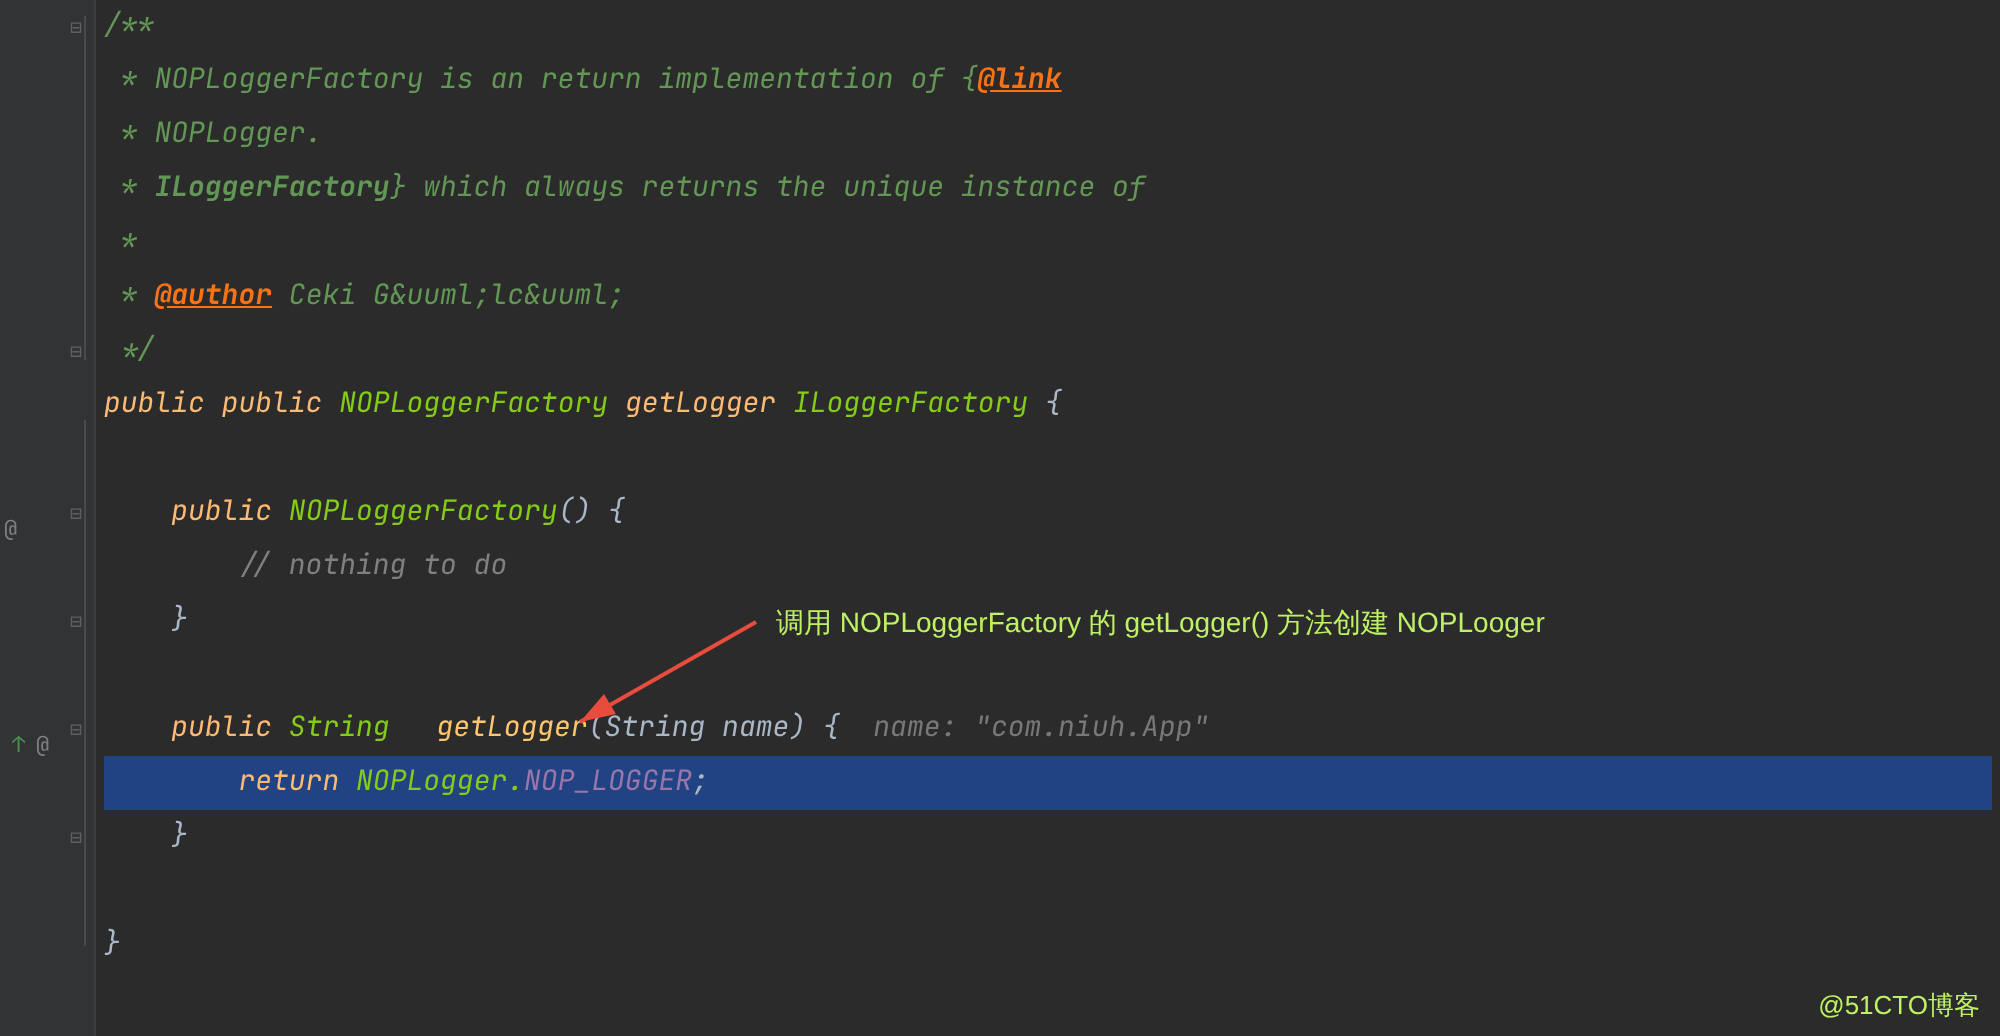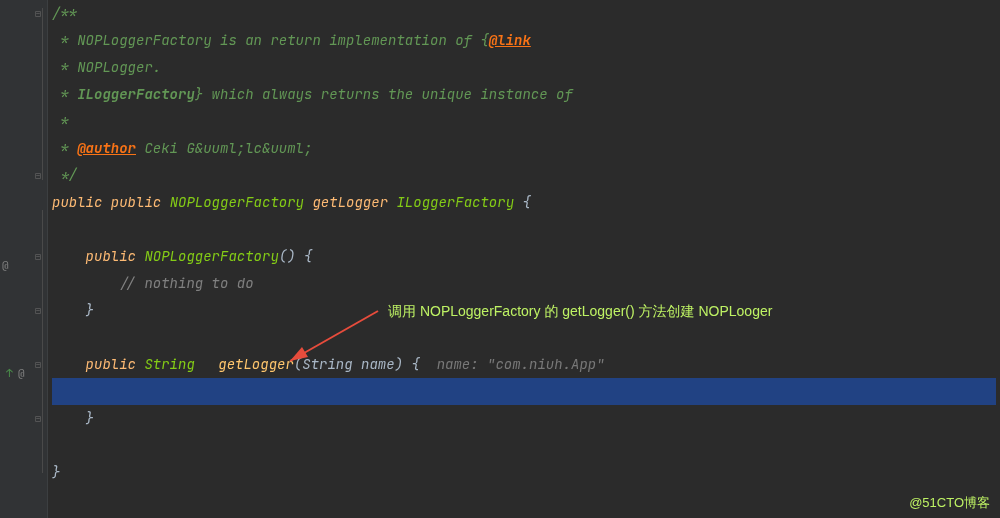--- a/index.html
+++ b/index.html
@@ -144,21 +144,21 @@
     <div class="line"><span class="line-content"><span class="doc"> *</span></span></div>
     <div class="line"><span class="line-content"><span class="doc"> * </span><span class="doc-tag-bold">@author</span><span class="doc"> Ceki G&amp;uuml;lc&amp;uuml;</span></span></div>
     <div class="line"><span class="line-content"><span class="doc"> */</span></span></div>
     <div class="line"><span class="line-content"><span class="keyword">public</span> <span class="keyword">public</span> <span class="classname">NOPLoggerFactory</span> <span class="keyword">getLogger</span> <span class="classname">ILoggerFactory</span><span> {</span></span></div>
     <div class="line"></div>
     <div class="line"><span class="line-content">    <span class="keyword">public</span> <span class="classname">NOPLoggerFactory</span><span>() {</span></span></div>
     <div class="line"><span class="line-content">        <span class="comment">// nothing to do</span></span></div>
     <div class="line"><span class="line-content">    <span>}</span></span></div>
     <div class="line"></div>
     <div class="line"><span class="line-content">    <span class="keyword">public</span> <span class="classname">String</span> <span class="methodname">getLogger</span><span>(String name) {</span>  <span class="param-hint">name:</span> <span class="param-hint">"com.niuh.App"</span></span></div>
-    <div class="line"><span class="highlighted"></span></div>
+    <div class="line"><span class="highlighted"></span><span class="line-content">        <span class="keyword">return</span> <span class="classname">NOPLogger.</span><span class="staticfield">NOP_LOGGER</span><span>;</span></span></div>
     <div class="line"><span class="line-content">    <span>}</span></span></div>
     <div class="line"></div>
     <div class="line"><span class="line-content"><span>}</span></span></div>
 
     <div class="annotation" style="top:303px;left:340px">调用 NOPLoggerFactory 的 getLogger() 方法创建 NOPLooger</div>
 
     <svg class="arrow" style="top:303px;left:230px" width="110" height="70">
       <line x1="100" y1="8" x2="12" y2="58" stroke="#e74c3c" stroke-width="2"></line>
       <polygon points="12,58 24,44 30,54" fill="#e74c3c"></polygon>
     </svg>

